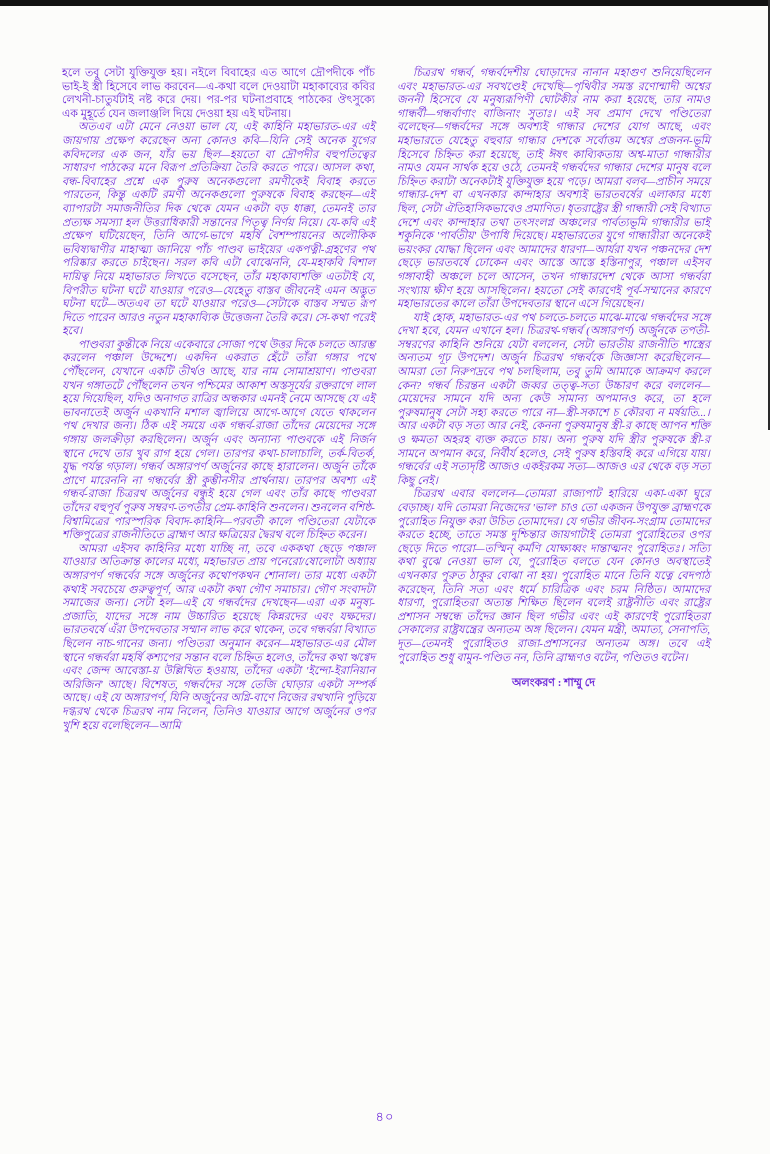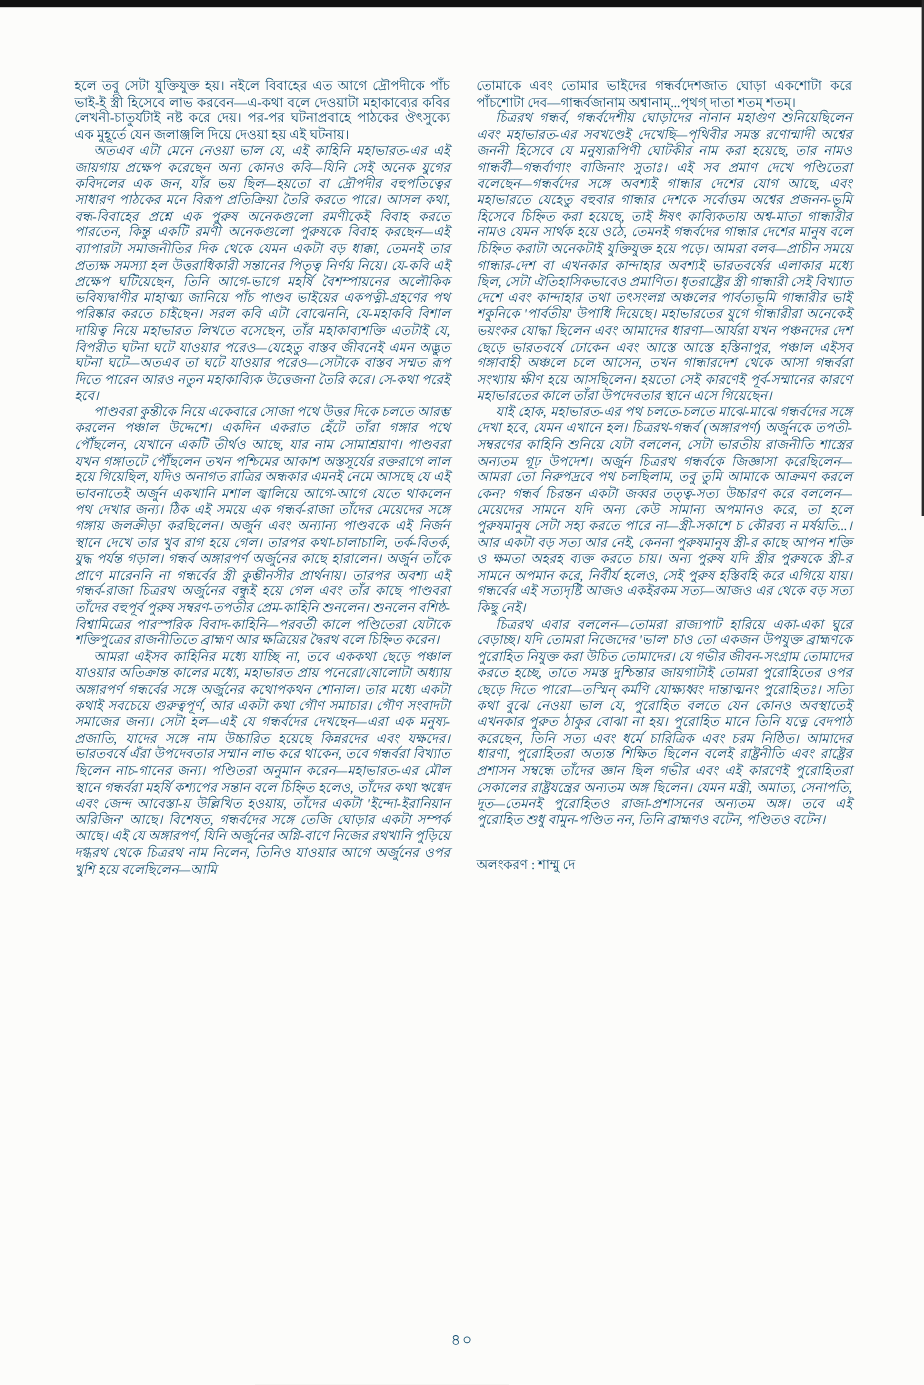--- a/index.html
+++ b/index.html
@@ -8,21 +8,21 @@
     background: #e9e7e2;
   }
   .page {
     position: relative;
     width: 770px;
     height: 1154px;
     margin: 0 auto;
     background: #fcfcfa;
     overflow: hidden;
     font-family: "Liberation Serif", "DejaVu Serif", serif;
-    color: #0c4a6e;
+    color: #6d28d9;
   }
   .top-strip {
     position: absolute;
     top: 0; left: 0; right: 0;
     height: 6px;
     background: #121212;
   }
   .right-strip {
     position: absolute;
     top: 0; right: 0;
@@ -44,24 +44,24 @@
     word-break: normal;
   }
   .col p {
     margin: 0;
   }
   .col p.indent {
     text-indent: 16px;
     font-style: italic;
   }
   .credit {
-    margin-top: 24px;
-    text-align: left;
+    margin-top: 12px;
+    text-align: center;
     font-size: 11px;
-    font-weight: normal;
+    font-weight: bold;
   }
   .continued {
     text-align: right;
     font-size: 11px;
     margin-top: 2px;
   }
   .page-number {
     position: absolute;
     bottom: 26px;
     left: 0; right: 0;
@@ -78,21 +78,20 @@
   <div class="right-strip"></div>
 
   <div class="columns">
     <div class="col">
       <p>হলে তবু সেটা যুক্তিযুক্ত হয়। নইলে বিবাহের এত আগে দ্রৌপদীকে পাঁচ ভাই-ই স্ত্রী হিসেবে লাভ করবেন—এ-কথা বলে দেওয়াটা মহাকাব্যের কবির লেখনী-চাতুর্যটাই নষ্ট করে দেয়। পর-পর ঘটনাপ্রবাহে পাঠকের ঔৎসুক্যে এক মুহূর্তে যেন জলাঞ্জলি দিয়ে দেওয়া হয় এই ঘটনায়।</p>
       <p class="indent">অতএব এটা মেনে নেওয়া ভাল যে, এই কাহিনি মহাভারত-এর এই জায়গায় প্রক্ষেপ করেছেন অন্য কোনও কবি—যিনি সেই অনেক যুগের কবিদলের এক জন, যাঁর ভয় ছিল—হয়তো বা দ্রৌপদীর বহুপতিত্বের সাধারণ পাঠকের মনে বিরূপ প্রতিক্রিয়া তৈরি করতে পারে। আসল কথা, বন্ধ-বিবাহের প্রশ্নে এক পুরুষ অনেকগুলো রমণীকেই বিবাহ করতে পারতেন, কিন্তু একটি রমণী অনেকগুলো পুরুষকে বিবাহ করছেন—এই ব্যাপারটা সমাজনীতির দিক থেকে যেমন একটা বড় ধাক্কা, তেমনই তার প্রত্যক্ষ সমস্যা হল উত্তরাধিকারী সন্তানের পিতৃত্ব নির্ণয় নিয়ে। যে-কবি এই প্রক্ষেপ ঘটিয়েছেন, তিনি আগে-ভাগে মহর্ষি বৈশম্পায়নের অলৌকিক ভবিষ্যদ্বাণীর মাহাত্ম্য জানিয়ে পাঁচ পাণ্ডব ভাইয়ের একপত্নী-গ্রহণের পথ পরিষ্কার করতে চাইছেন। সরল কবি এটা বোঝেননি, যে-মহাকবি বিশাল দায়িত্ব নিয়ে মহাভারত লিখতে বসেছেন, তাঁর মহাকাব্যশক্তি এতটাই যে, বিপরীত ঘটনা ঘটে যাওয়ার পরেও—যেহেতু বাস্তব জীবনেই এমন অদ্ভুত ঘটনা ঘটে—অতএব তা ঘটে যাওয়ার পরেও—সেটাকে বাস্তব সম্মত রূপ দিতে পারেন আরও নতুন মহাকাব্যিক উত্তেজনা তৈরি করে। সে-কথা পরেই হবে।</p>
       <p class="indent">পাণ্ডবরা কুন্তীকে নিয়ে একেবারে সোজা পথে উত্তর দিকে চলতে আরম্ভ করলেন পঞ্চাল উদ্দেশে। একদিন একরাত হেঁটে তাঁরা গঙ্গার পথে পৌঁছলেন, যেখানে একটি তীর্থও আছে, যার নাম সোমাশ্রয়াণ। পাণ্ডবরা যখন গঙ্গাতটে পৌঁছলেন তখন পশ্চিমের আকাশ অস্তসূর্যের রক্তরাগে লাল হয়ে গিয়েছিল, যদিও অনাগত রাত্রির অন্ধকার এমনই নেমে আসছে যে এই ভাবনাতেই অর্জুন একখানি মশাল জ্বালিয়ে আগে-আগে যেতে থাকলেন পথ দেখার জন্য। ঠিক এই সময়ে এক গন্ধর্ব-রাজা তাঁদের মেয়েদের সঙ্গে গঙ্গায় জলক্রীড়া করছিলেন। অর্জুন এবং অন্যান্য পাণ্ডবকে এই নির্জন স্থানে দেখে তার খুব রাগ হয়ে গেল। তারপর কথা-চালাচালি, তর্ক-বিতর্ক, যুদ্ধ পর্যন্ত গড়াল। গন্ধর্ব অঙ্গারপর্ণ অর্জুনের কাছে হারালেন। অর্জুন তাঁকে প্রাণে মারেননি না গন্ধর্বের স্ত্রী কুম্ভীনসীর প্রার্থনায়। তারপর অবশ্য এই গন্ধর্ব-রাজা চিত্ররথ অর্জুনের বন্ধুই হয়ে গেল এবং তাঁর কাছে পাণ্ডবরা তাঁদের বহুপূর্ব পুরুষ সম্বরণ-তপতীর প্রেম-কাহিনি শুনলেন। শুনলেন বশিষ্ঠ-বিশ্বামিত্রের পারস্পরিক বিবাদ-কাহিনি—পরবর্তী কালে পণ্ডিতেরা যেটাকে শক্তিপুত্রের রাজনীতিতে ব্রাহ্মণ আর ক্ষত্রিয়ের দ্বৈরথ বলে চিহ্নিত করেন।</p>
       <p class="indent">আমরা এইসব কাহিনির মধ্যে যাচ্ছি না, তবে এককথা ছেড়ে পঞ্চাল যাওয়ার অতিক্রান্ত কালের মধ্যে, মহাভারত প্রায় পনেরো/ষোলোটা অধ্যায় অঙ্গারপর্ণ গন্ধর্বের সঙ্গে অর্জুনের কথোপকথন শোনাল। তার মধ্যে একটা কথাই সবচেয়ে গুরুত্বপূর্ণ, আর একটা কথা গৌণ সমাচার। গৌণ সংবাদটা সমাজের জন্য। সেটা হল—এই যে গন্ধর্বদের দেখছেন—এরা এক মনুষ্য-প্রজাতি, যাদের সঙ্গে নাম উচ্চারিত হয়েছে কিন্নরদের এবং যক্ষদের। ভারতবর্ষে এঁরা উপদেবতার সম্মান লাভ করে থাকেন, তবে গন্ধর্বরা বিখ্যাত ছিলেন নাচ-গানের জন্য। পণ্ডিতরা অনুমান করেন—মহাভারত-এর মৌল স্থানে গন্ধর্বরা মহর্ষি কশ্যপের সন্তান বলে চিহ্নিত হলেও, তাঁদের কথা ঋগ্বেদ এবং জেন্দ আবেস্তা-য় উল্লিখিত হওয়ায়, তাঁদের একটা 'ইন্দো-ইরানিয়ান অরিজিন' আছে। বিশেষত, গন্ধর্বদের সঙ্গে তেজি ঘোড়ার একটা সম্পর্ক আছে। এই যে অঙ্গারপর্ণ, যিনি অর্জুনের অগ্নি-বাণে নিজের রথখানি পুড়িয়ে দগ্ধরথ থেকে চিত্ররথ নাম নিলেন, তিনিও যাওয়ার আগে অর্জুনের ওপর খুশি হয়ে বলেছিলেন—আমি</p>
     </div>
     <div class="col">
-      <p>তোমাকে এবং তোমার ভাইদের গন্ধর্বদেশজাত ঘোড়া একশোটা করে পাঁচশোটা দেব—গান্ধর্বজানাম অশ্বানাম্...পৃথগ্ দাতা শতম্ শতম্।</p>
       <p class="indent">চিত্ররথ গন্ধর্ব, গন্ধর্বদেশীয় ঘোড়াদের নানান মহাগুণ শুনিয়েছিলেন এবং মহাভারত-এর সবখণ্ডেই দেখেছি—পৃথিবীর সমস্ত রণোন্মাদী অশ্বের জননী হিসেবে যে মনুষ্যরূপিণী ঘোটকীর নাম করা হয়েছে, তার নামও গান্ধর্বী—গন্ধর্বাণাং বাজিনাং সুতাঃ। এই সব প্রমাণ দেখে পণ্ডিতেরা বলেছেন—গন্ধর্বদের সঙ্গে অবশ্যই গান্ধার দেশের যোগ আছে, এবং মহাভারতে যেহেতু বহুবার গান্ধার দেশকে সর্বোত্তম অশ্বের প্রজনন-ভূমি হিসেবে চিহ্নিত করা হয়েছে, তাই ঈষৎ কাব্যিকতায় অশ্ব-মাতা গান্ধারীর নামও যেমন সার্থক হয়ে ওঠে, তেমনই গন্ধর্বদের গান্ধার দেশের মানুষ বলে চিহ্নিত করাটা অনেকটাই যুক্তিযুক্ত হয়ে পড়ে। আমরা বলব—প্রাচীন সময়ে গান্ধার-দেশ বা এখনকার কান্দাহার অবশ্যই ভারতবর্ষের এলাকার মধ্যে ছিল, সেটা ঐতিহাসিকভাবেও প্রমাণিত। ধৃতরাষ্ট্রের স্ত্রী গান্ধারী সেই বিখ্যাত দেশে এবং কান্দাহার তথা তৎসংলগ্ন অঞ্চলের পার্বত্যভূমি গান্ধারীর ভাই শকুনিকে 'পার্বতীয়' উপাধি দিয়েছে। মহাভারতের যুগে গান্ধারীরা অনেকেই ভয়ংকর যোদ্ধা ছিলেন এবং আমাদের ধারণা—আর্যরা যখন পঞ্চনদের দেশ ছেড়ে ভারতবর্ষে ঢোকেন এবং আস্তে আস্তে হস্তিনাপুর, পঞ্চাল এইসব গঙ্গাবাহী অঞ্চলে চলে আসেন, তখন গান্ধারদেশ থেকে আসা গন্ধর্বরা সংখ্যায় ক্ষীণ হয়ে আসছিলেন। হয়তো সেই কারণেই পূর্ব-সম্মানের কারণে মহাভারতের কালে তাঁরা উপদেবতার স্থানে এসে গিয়েছেন।</p>
       <p class="indent">যাই হোক, মহাভারত-এর পথ চলতে-চলতে মাঝে-মাঝে গন্ধর্বদের সঙ্গে দেখা হবে, যেমন এখানে হল। চিত্ররথ-গন্ধর্ব (অঙ্গারপর্ণ) অর্জুনকে তপতী-সম্বরণের কাহিনি শুনিয়ে যেটা বললেন, সেটা ভারতীয় রাজনীতি শাস্ত্রের অন্যতম গূঢ় উপদেশ। অর্জুন চিত্ররথ গন্ধর্বকে জিজ্ঞাসা করেছিলেন—আমরা তো নিরুপদ্রবে পথ চলছিলাম, তবু তুমি আমাকে আক্রমণ করলে কেন? গন্ধর্ব চিরন্তন একটা জব্বর তত্ত্ব-সত্য উচ্চারণ করে বললেন—মেয়েদের সামনে যদি অন্য কেউ সামান্য অপমানও করে, তা হলে পুরুষমানুষ সেটা সহ্য করতে পারে না—স্ত্রী-সকাশে চ কৌরব্য ন মর্ষয়তি...। আর একটা বড় সত্য আর নেই, কেননা পুরুষমানুষ স্ত্রী-র কাছে আপন শক্তি ও ক্ষমতা অহরহ ব্যক্ত করতে চায়। অন্য পুরুষ যদি স্ত্রীর পুরুষকে স্ত্রী-র সামনে অপমান করে, নির্বীর্য হলেও, সেই পুরুষ হস্তিবহি করে এগিয়ে যায়। গন্ধর্বের এই সত্যদৃষ্টি আজও একইরকম সত্য—আজও এর থেকে বড় সত্য কিছু নেই।</p>
       <p class="indent">চিত্ররথ এবার বললেন—তোমরা রাজ্যপাট হারিয়ে একা-একা ঘুরে বেড়াচ্ছ। যদি তোমরা নিজেদের 'ভাল' চাও তো একজন উপযুক্ত ব্রাহ্মণকে পুরোহিত নিযুক্ত করা উচিত তোমাদের। যে গভীর জীবন-সংগ্রাম তোমাদের করতে হচ্ছে, তাতে সমস্ত দুশ্চিন্তার জায়গাটাই তোমরা পুরোহিতের ওপর ছেড়ে দিতে পারো—তস্মিন্ কর্মণি যোক্ষ্যধ্বং দান্তাত্মনং পুরোহিতঃ। সত্যি কথা বুঝে নেওয়া ভাল যে, পুরোহিত বলতে যেন কোনও অবস্থাতেই এখনকার পুরুত ঠাকুর বোঝা না হয়। পুরোহিত মানে তিনি যত্নে বেদপাঠ করেছেন, তিনি সত্য এবং ধর্মে চারিত্রিক এবং চরম নিষ্ঠিত। আমাদের ধারণা, পুরোহিতরা অত্যন্ত শিক্ষিত ছিলেন বলেই রাষ্ট্রনীতি এবং রাষ্ট্রের প্রশাসন সম্বন্ধে তাঁদের জ্ঞান ছিল গভীর এবং এই কারণেই পুরোহিতরা সেকালের রাষ্ট্রযন্ত্রের অন্যতম অঙ্গ ছিলেন। যেমন মন্ত্রী, অমাত্য, সেনাপতি, দূত—তেমনই পুরোহিতও রাজা-প্রশাসনের অন্যতম অঙ্গ। তবে এই পুরোহিত শুধু বামুন-পণ্ডিত নন, তিনি ব্রাহ্মণও বটেন, পণ্ডিতও বটেন।</p>
       <div class="credit">অলংকরণ : শাম্মু দে</div>
     </div>
   </div>
 
   <div class="page-number">৪০</div>
 </div>
 

